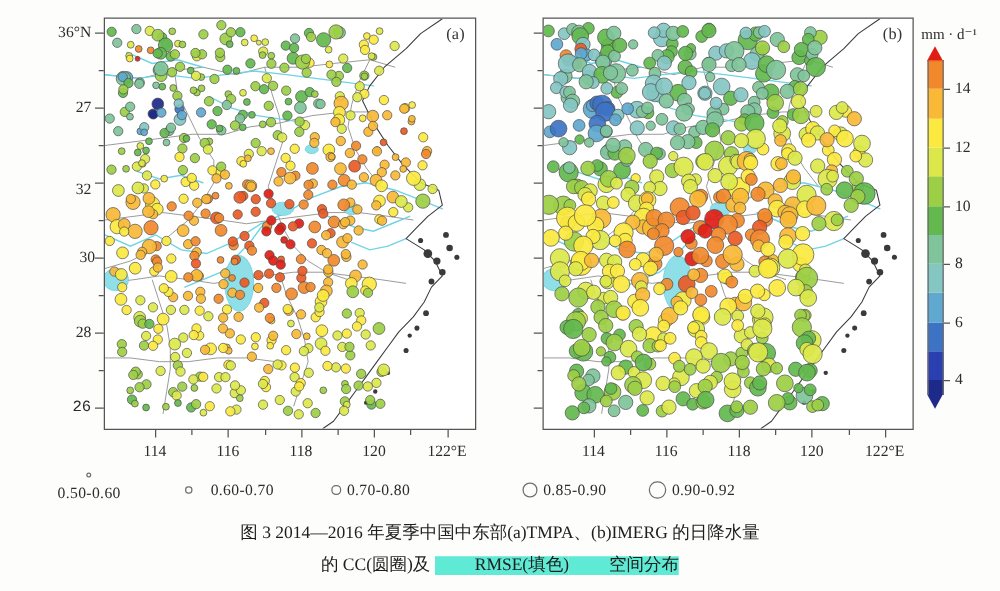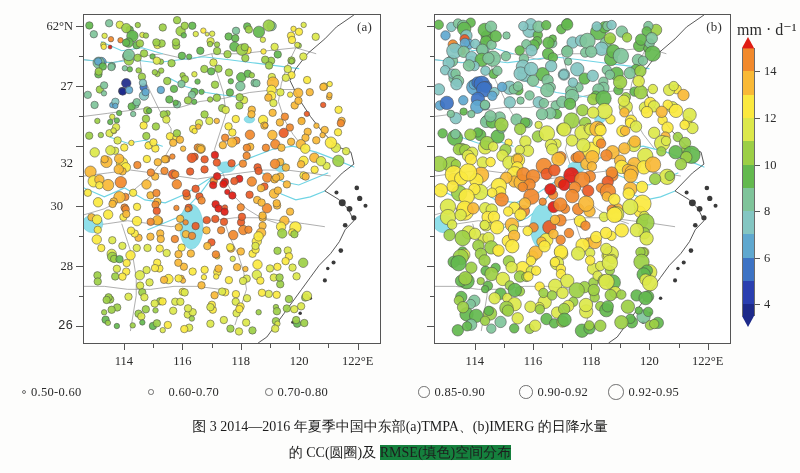--- a/index.html
+++ b/index.html
@@ -90,21 +90,21 @@
     position: absolute;
     left: 737px;
     top: 14px;
     width: 63px;
     height: 330px;
   }
   .cbar-unit {
     position: absolute;
     top: 6px;
     left: 0;
-    font-size: 16px;
+    font-size: 12px;
     white-space: nowrap;
   }
   .cbar-body {
     position: absolute;
     left: 5px;
     top: 34px;
     width: 13px;
     height: 268px;
   }
   .cbar-band {
@@ -171,21 +171,21 @@
     position: absolute;
     left: 0;
     top: 414px;
     width: 800px;
     text-align: center;
     font-size: 14px;
     line-height: 26px;
     color: #1d1d1d;
   }
   .caption-line { white-space: nowrap; }
-  .hl { background: #15803d; }
+  .hl { background: #5eead4; padding-left: 32px; }
 </style>
 </head>
 <body>
 
 <div class="figure-root">
 
   <div class="panel" id="panel-a">
     <svg class="map-svg" id="svg-a" viewBox="0 0 298 330" preserveAspectRatio="none">
         <g>
           <path d="M0.00,45.00 L29.22,48.00 L52.59,42.00 L78.88,39.00 L105.18,45.00 L128.55,39.00 L157.76,39.00 L184.06,36.00 L213.27,33.00 L233.73,39.00" fill="none" stroke="#8c8c8c" stroke-width="0.7" stroke-linejoin="round"></path>
@@ -1405,30 +1405,30 @@
           <circle cx="224.30" cy="309.77" r="5.75" fill="#63b94e" fill-opacity="0.92" stroke="#4a4a4a" stroke-width="0.55"></circle>
           <circle cx="216.41" cy="312.17" r="4.75" fill="#9ccf45" fill-opacity="0.92" stroke="#4a4a4a" stroke-width="0.55"></circle>
           <circle cx="220.69" cy="310.94" r="4.75" fill="#9ccf45" fill-opacity="0.92" stroke="#4a4a4a" stroke-width="0.55"></circle>
         </g>
       </svg>
     <div class="panel-label">(b)</div>
   </div>
 
   <div id="axis-a">
       <div class="ytick-mark" style="left: 76px; top: 26px;"></div>
-      <div class="ytick-label" style="left: 27px; top: 26px;">62°N</div>
+      <div class="ytick-label" style="left: 27px; top: 26px;">36°N</div>
       <div class="ytick-mark minor" style="left: 79px; top: 56px;"></div>
       <div class="ytick-mark" style="left: 76px; top: 86px;"></div>
       <div class="ytick-label" style="left: 27px; top: 86px;">27</div>
       <div class="ytick-mark minor" style="left: 79px; top: 116px;"></div>
       <div class="ytick-mark" style="left: 76px; top: 146px;"></div>
-      <div class="ytick-label" style="left: 27px; top: 163px;">32</div>
+      <div class="ytick-label" style="left: 27px; top: 152px;">32</div>
       <div class="ytick-mark minor" style="left: 79px; top: 176px;"></div>
       <div class="ytick-mark" style="left: 76px; top: 206px;"></div>
-      <div class="ytick-label" style="left: 17px; top: 206px;">30</div>
+      <div class="ytick-label" style="left: 30px; top: 206px;">30</div>
       <div class="ytick-mark minor" style="left: 79px; top: 236px;"></div>
       <div class="ytick-mark" style="left: 76px; top: 266px;"></div>
       <div class="ytick-label" style="left: 27px; top: 266px;">28</div>
       <div class="ytick-mark minor" style="left: 79px; top: 296px;"></div>
       <div class="ytick-mark" style="left: 76px; top: 326px;"></div>
       <div class="ytick-label" style="left: 27px; top: 326px; font-family: Liberation Mono, monospace;">26</div>
       <div class="xtick-mark" style="left: 123.902px; top: 344px;"></div>
       <div class="xtick-label" style="left: 123.902px; top: 354px;">114</div>
       <div class="xtick-mark minor" style="left: 153.118px; top: 344px;"></div>
       <div class="xtick-mark" style="left: 182.333px; top: 344px;"></div>
@@ -1498,44 +1498,40 @@
         <div class="cbar-tick-mark" style="top: 163.13px;"></div>
         <div class="cbar-tick-label" style="top: 163.13px;">8</div>
         <div class="cbar-tick-mark" style="top: 209.739px;"></div>
         <div class="cbar-tick-label" style="top: 209.739px;">6</div>
         <div class="cbar-tick-mark" style="top: 256.348px;"></div>
         <div class="cbar-tick-label" style="top: 256.348px;">4</div>
       </div>
   </div>
 
   <div id="size-legend">
-      <div class="legend-item" style="left: 22px;">
+      <div class="legend-item" style="left: 46px; flex-direction: column;">
         <div class="legend-circle" style="width: 4px; height: 4px;"></div>
         <div class="legend-text">0.50-0.60</div>
       </div>
       <div class="legend-item" style="left: 148px; gap: 15px;">
         <div class="legend-circle" style="width: 5.5px; height: 5.5px;"></div>
         <div class="legend-text">0.60-0.70</div>
       </div>
       <div class="legend-item" style="left: 265px;">
         <div class="legend-circle" style="width: 7.5px; height: 7.5px;"></div>
         <div class="legend-text">0.70-0.80</div>
       </div>
       <div class="legend-item" style="left: 418px;">
         <div class="legend-circle" style="width: 11.5px; height: 11.5px;"></div>
         <div class="legend-text">0.85-0.90</div>
       </div>
       <div class="legend-item" style="left: 519px;">
         <div class="legend-circle" style="width: 13.5px; height: 13.5px;"></div>
         <div class="legend-text">0.90-0.92</div>
       </div>
-      <div class="legend-item" style="left: 608px;">
-        <div class="legend-circle" style="width: 15.5px; height: 15.5px;"></div>
-        <div class="legend-text">0.92-0.95</div>
-      </div>
     </div>
 
   <div id="caption">
     <div class="caption-line">图 3    2014—2016 年夏季中国中东部(a)TMPA、(b)IMERG 的日降水量</div>
     <div class="caption-line"><span>的 CC(圆圈)及 </span><span class="hl">RMSE(填色)</span><span class="hl">空间分布</span></div>
   </div>
 
 </div>
 
 </body></html>

